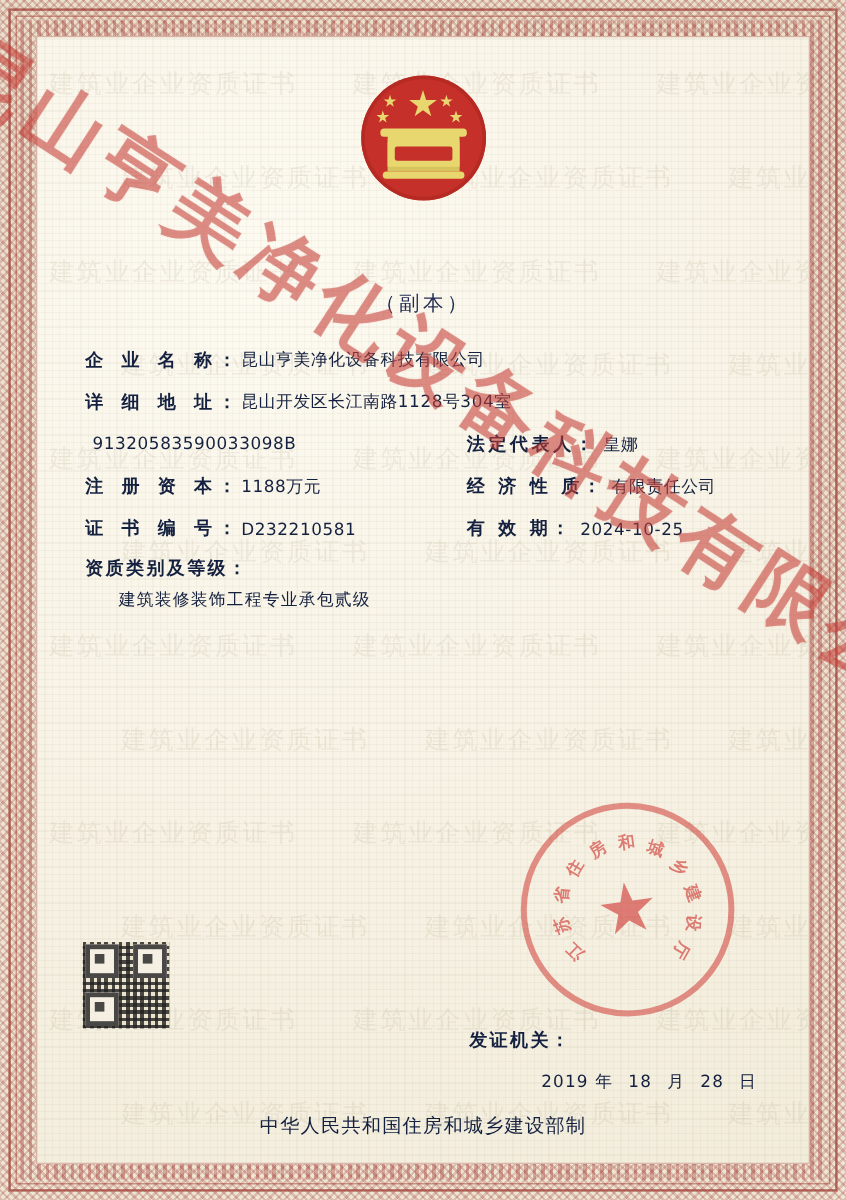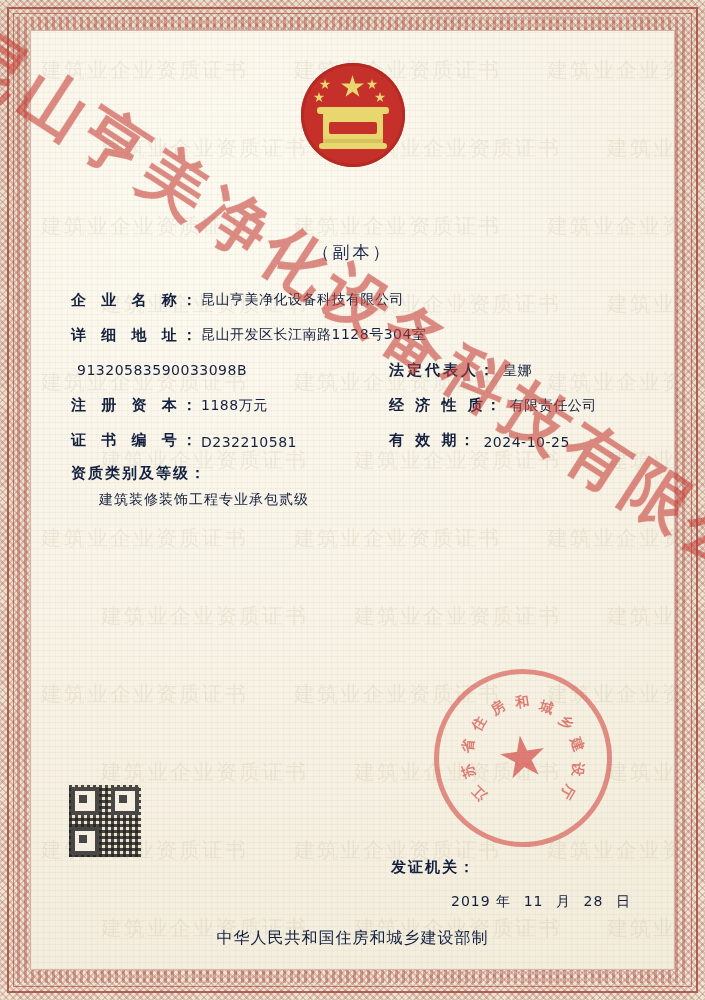--- a/index.html
+++ b/index.html
@@ -474,21 +474,21 @@
           <span style="transform: rotate(102.4deg) translate(0px, -64px) rotate(0deg);">设</span>
           <span style="transform: rotate(128deg) translate(0px, -64px) rotate(0deg);">厅</span>
         </div>
     </div>
 
     <div class="issuer-row">发证机关：</div>
 
     <div class="date-row">
       <span class="u">2019</span>
       <span>年</span>
-      <span class="u">11</span>
+      <span class="u">18</span>
       <span>月</span>
       <span class="u">28</span>
       <span>日</span>
     </div>
 
     <div class="footer-ministry">中华人民共和国住房和城乡建设部制</div>
 
   </div>
 
   <div class="diag-watermark">昆山亨美净化设备科技有限公司</div>

